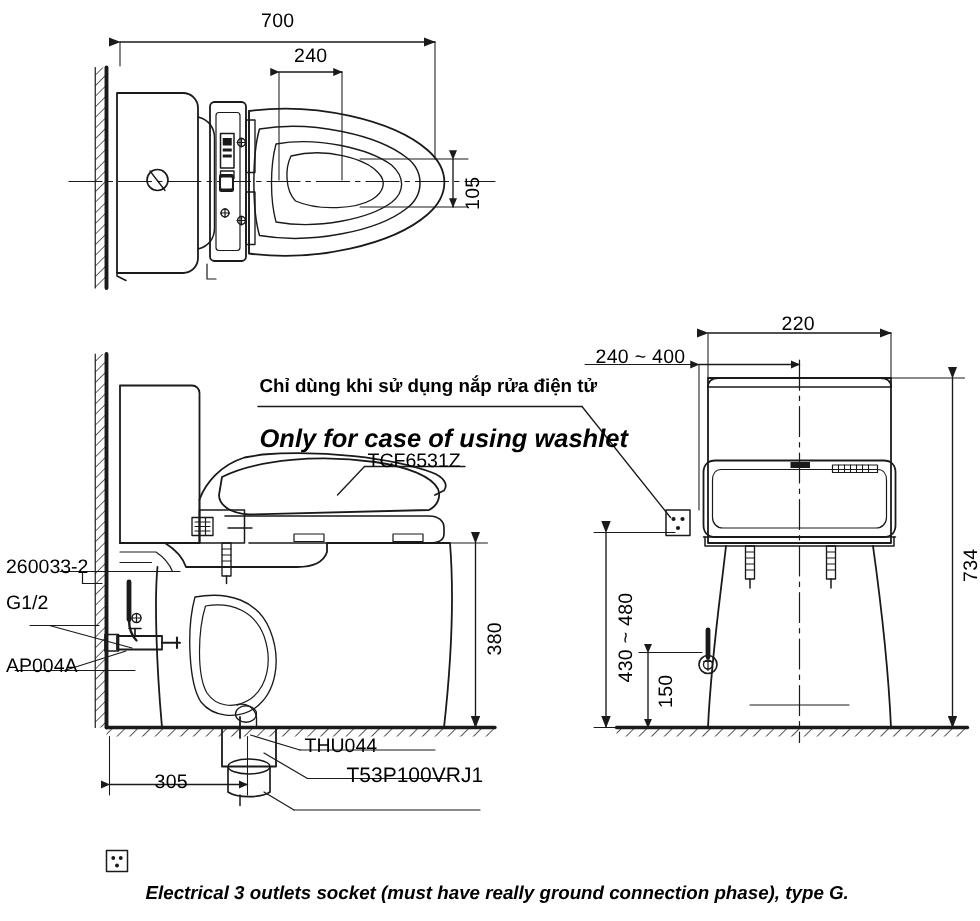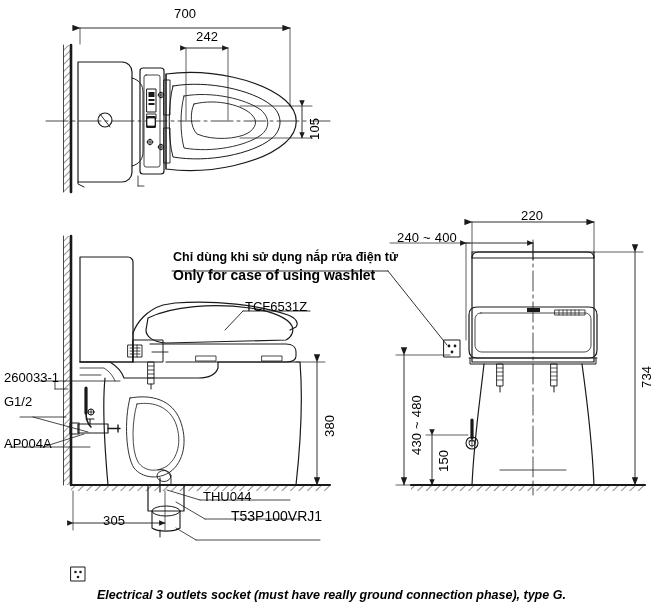--- a/index.html
+++ b/index.html
@@ -24,21 +24,21 @@
     color: #000;
     white-space: nowrap;
     line-height: 1;
   }
   .lbl.dim { font-size: 13px; font-weight: 400; letter-spacing: .2px; }
   .lbl.vert {
     transform-origin: left top;
     transform: rotate(-90deg);
   }
   .note-vn { font-size: 12.5px; font-weight: 600; }
-  .note-en { font-size: 14px; font-weight: 600; }
+  .note-en { font-size: 17px; font-style: italic; font-weight: 600; margin-top: 16px; }
   .foot-vn { font-size: 13px; }
   .foot-en { font-size: 12.5px; font-style: italic; font-weight: 600; text-align: center; }
 </style>
 </head>
 <body>
 
 <div id="sheet">
 
   <svg class="draw" viewBox="0 0 653 614">
     <defs>
@@ -315,28 +315,28 @@
         <rect x="71" y="567" width="14" height="14" stroke-width="1"></rect>
         <circle cx="75.5" cy="572" r="1.3" fill="#1a1a1a" stroke="none"></circle>
         <circle cx="80.5" cy="572" r="1.3" fill="#1a1a1a" stroke="none"></circle>
         <circle cx="78" cy="577" r="1.3" fill="#1a1a1a" stroke="none"></circle>
       </g>
 
     </g>
   </svg>
 
   <div class="lbl dim" style="left:174px; top:7px;">700</div>
-  <div class="lbl dim" style="left:196px; top:30px;">242</div>
+  <div class="lbl dim" style="left:196px; top:30px;">240</div>
   <div class="lbl dim vert" style="left:308px; top:140px;">105</div>
 
   <div class="lbl note-vn" style="left:173px; top:251px;">Chỉ dùng khi sử dụng nắp rửa điện tử</div>
   <div class="lbl note-en" style="left:173px; top:268px;">Only for case of using washlet</div>
 
   <div class="lbl" style="left:245px; top:300px; font-size:13px;">TCF6531Z</div>
-  <div class="lbl" style="left:4px; top:371px; font-size:13px;">260033-1</div>
+  <div class="lbl" style="left:4px; top:371px; font-size:13px;">260033-2</div>
   <div class="lbl" style="left:4px; top:395px; font-size:13px;">G1/2</div>
   <div class="lbl" style="left:4px; top:437px; font-size:13px;">AP004A</div>
   <div class="lbl" style="left:203px; top:490px; font-size:13px;">THU044</div>
   <div class="lbl" style="left:203px; top:509px; font-size:14px;margin-left:28px;">T53P100VRJ1</div>
 
   <div class="lbl dim vert" style="left:323px; top:437px;">380</div>
   <div class="lbl dim" style="left:103px; top:514px;">305</div>
 
   <div class="lbl dim" style="left:397px; top:231px;">240 ~ 400</div>
   <div class="lbl dim" style="left:521px; top:209px;">220</div>

